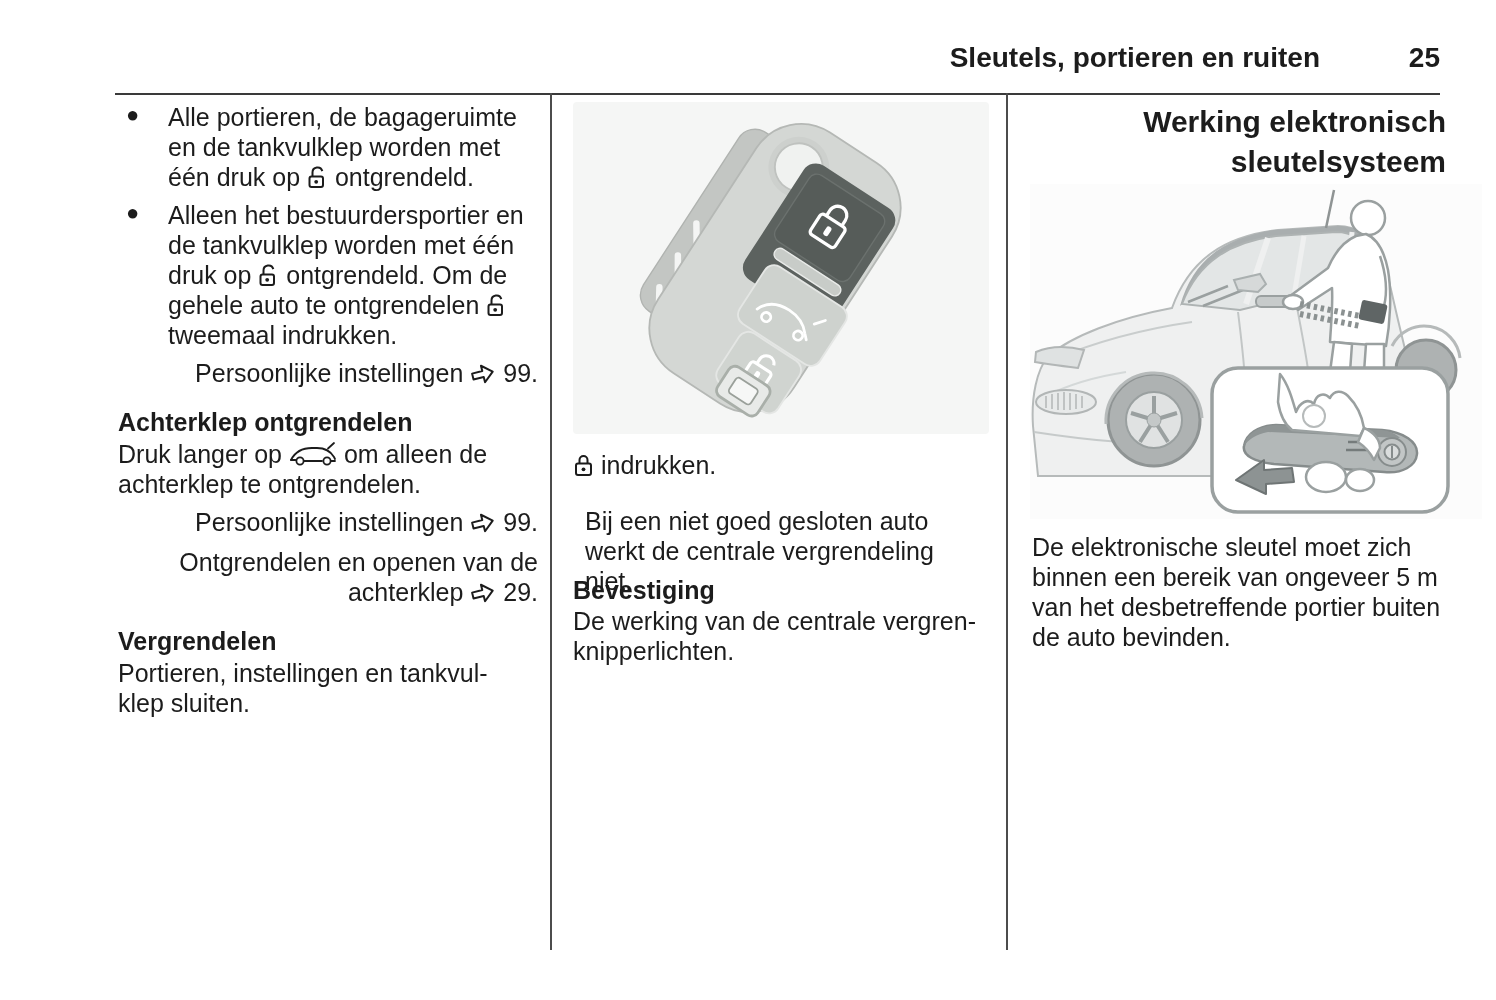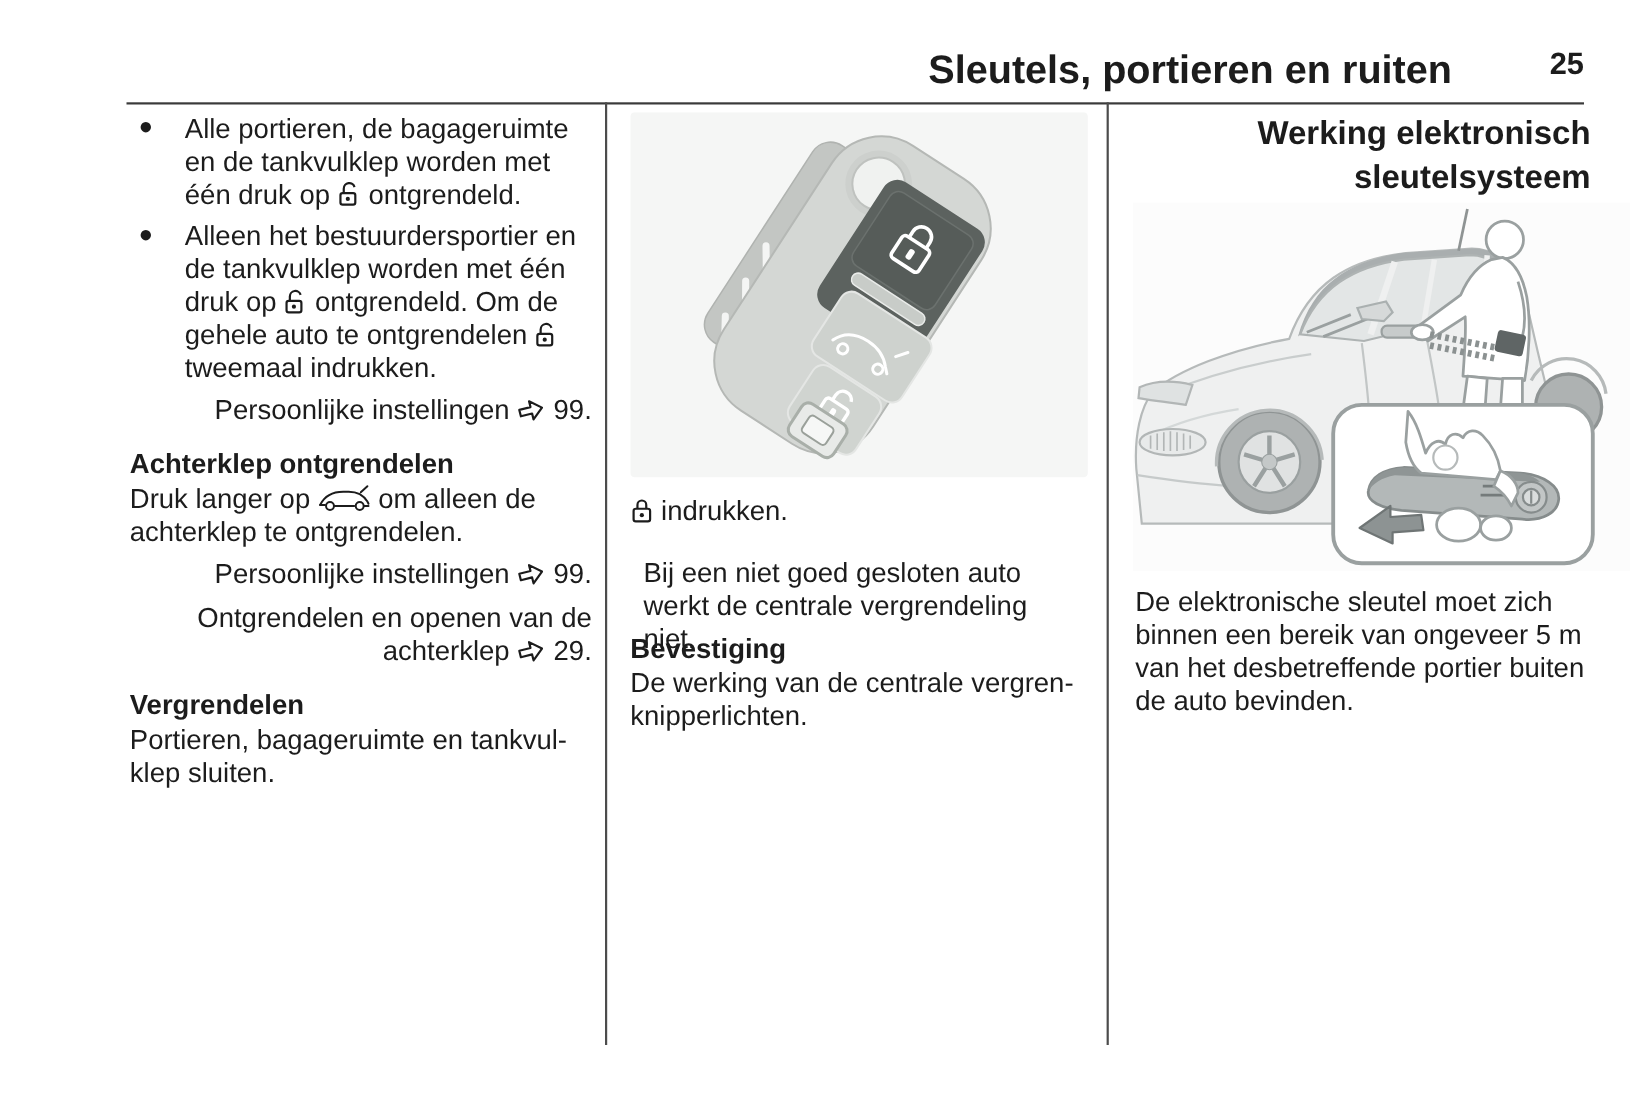--- a/index.html
+++ b/index.html
@@ -1,19 +1,19 @@
 <!DOCTYPE html>
 <html><head>
 <meta charset="utf-8">
 <style>
   html,body{margin:0;padding:0;background:#ffffff;}
   .page{position:relative;width:1496px;height:1000px;background:#ffffff;color:#1c1c1c;
         font-family:"Liberation Sans",sans-serif;overflow:hidden;}
   .hdr-title{position:absolute;top:42px;left:0;right:176px;text-align:right;
-             font-size:36px;font-weight:700;}
+             font-size:28px;font-weight:700;}
   .hdr-page{position:absolute;top:42px;right:56px;font-size:28px;font-weight:700;}
   .hdr-rule{position:absolute;top:93px;left:115px;width:1325px;height:0;
             border-top:2px solid #3a3a3a;}
   .vdiv{position:absolute;top:93px;height:857px;width:2px;background:#4c4c4c;}
   .v1{left:550px}.v2{left:1006px}
   .col{position:absolute;font-size:25px;line-height:30px;}
   .col1{left:118px;top:98px;width:420px;}
   .col2{left:573px;top:100px;width:418px;height:860px;}
   .col3{left:1032px;top:100px;width:414px;height:860px;}
   .bullet{position:relative;padding-left:50px;margin:4px 0 8px;}
@@ -117,21 +117,21 @@
       <span class="icon-inline"><svg width="26" height="24" viewBox="0 0 26 24">
         <g transform="rotate(-14 13 12)">
               <path d="M2.5,9 h10.5 V3.5 L23,12 l-10,8.5 V15 H2.5 Z" fill="#ffffff" stroke="#1c1c1c" stroke-width="2" stroke-linejoin="round"></path>
             </g>
           </svg></span>
       <span>29.</span>
     </p>
 
     <div class="subhead">Vergrendelen</div>
     <p class="para">
-      <span class="hline">Portieren, bagageruimte en tankvul-</span>
+      <span class="hline">Portieren, instellingen en tankvul-</span>
       <span class="hline">klep sluiten.</span>
     </p>
   </div>
 
   <div class="col col2">
 
     <figure class="abs" style="top:2px">
       <svg width="416" height="332" viewBox="0 0 416 332">
         <rect width="416" height="332" rx="4" fill="#f5f6f5"></rect>
         <g transform="translate(202,166) rotate(33) scale(0.92)">

